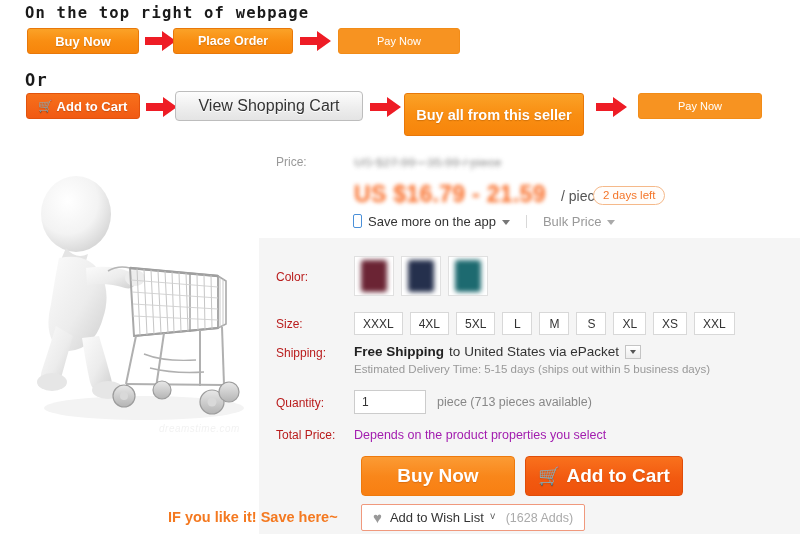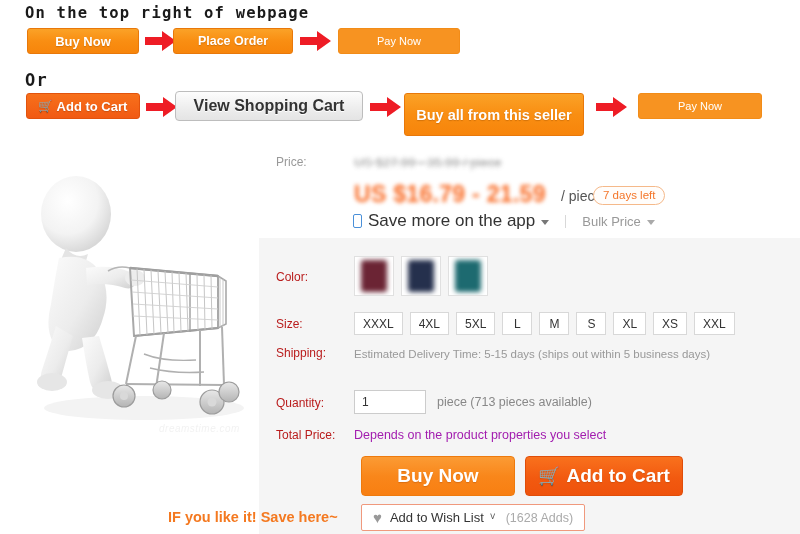--- a/index.html
+++ b/index.html
@@ -62,21 +62,21 @@
   .fbtn-red {
     background: linear-gradient(to bottom, #f7701b 0%, #f15a13 100%);
     border: 1px solid #e2530d;
     font-weight: bold;
     text-shadow: 0 1px 1px rgba(140,50,0,.4);
   }
   .fbtn-gray {
     background: linear-gradient(to bottom, #fdfdfd 0%, #eeeeee 55%, #e4e4e4 100%);
     border: 1px solid #bdbdbd;
     color: #333333;
-    font-weight: bold;
+    font-weight: normal;
     text-shadow: 0 1px 0 #ffffff;
     border-radius: 4px;
   }
 
   #flow-btn-buy-now      { left: 27px;  top: 0;  width: 112px; height: 26px; font-size: 13px; }
   #flow-btn-place-order  { left: 173px; top: 0;  width: 120px; height: 26px; font-size: 12.5px; }
   #flow-btn-pay-now-1    { left: 338px; top: 0;  width: 122px; height: 26px; font-size: 11px; }
 
   #flow-btn-add-cart     { left: 26px;  top: 0;  width: 114px; height: 26px; font-size: 13px; }
   #flow-btn-view-cart    { left: 175px; top: -2px; width: 188px; height: 30px; font-size: 16px; }
@@ -187,21 +187,21 @@
     height: 18px;
     white-space: nowrap;
   }
   #phone-icon {
     width: 9px; height: 14px;
     border: 1.4px solid #4a90d9;
     border-radius: 2px;
     margin-right: 6px;
     box-sizing: border-box;
   }
-  #app-save-label { font-size: 17px; color: #333333; }
+  #app-save-label { font-size: 13px; color: #333333; }
   .caret-down {
     display: inline-block;
     width: 0; height: 0;
     border-left: 4px solid transparent;
     border-right: 4px solid transparent;
     border-top: 5px solid #777777;
     margin-left: 6px;
     transform: translateY(1px);
   }
   #app-divider {
@@ -567,21 +567,21 @@
     </svg>
     <div id="image-watermark">dreamstime.com</div>
   </div>
 
   <div id="price-block">
     <div class="row-label" id="label-price">Price:</div>
     <div id="price-original">US $27.99 - 35.99 / piece</div>
 
     <div id="price-discount">US $16.79 - 21.59</div>
     <div id="price-unit">/ piece</div>
-    <div id="days-left-badge">7 days left</div>
+    <div id="days-left-badge">2 days left</div>
 
     <div id="app-save-row">
       <span id="phone-icon"></span>
       <span id="app-save-label">Save more on the app</span>
       <span class="caret-down"></span>
       <span id="app-divider"></span>
       <span id="bulk-price-label">Bulk Price</span>
       <span class="caret-down" id="bulk-price-caret"></span>
     </div>
   </div>
@@ -614,20 +614,29 @@
         <div class="size-chip">S</div>
         <div class="size-chip">XL</div>
         <div class="size-chip">XS</div>
         <div class="size-chip">XXL</div>
       </div>
     </div>
 
     <div class="prop-row" id="row-shipping">
       <div class="prop-label" style="top:2px;">Shipping:</div>
       <div class="prop-value" style="top:0;">
+        <div id="shipping-main">
+          <span id="free-shipping-text">Free Shipping</span>
+          <span id="shipping-to">to</span>
+          <span id="shipping-country">United States</span>
+          <span id="shipping-via">via ePacket</span>
+          <span id="shipping-dropdown">
+              <i></i>
+            </span>
+        </div>
         <div id="shipping-eta">Estimated Delivery Time: 5-15 days (ships out within 5 business days)</div>
       </div>
     </div>
 
     <div class="prop-row" id="row-quantity">
       <div class="prop-label" style="top:6px;">Quantity:</div>
       <div class="prop-value" id="quantity-wrap" style="top:0;">
         <input id="quantity-input" type="text" value="1" style="">
         <span id="quantity-note">piece (713 pieces available)</span>
       </div>

